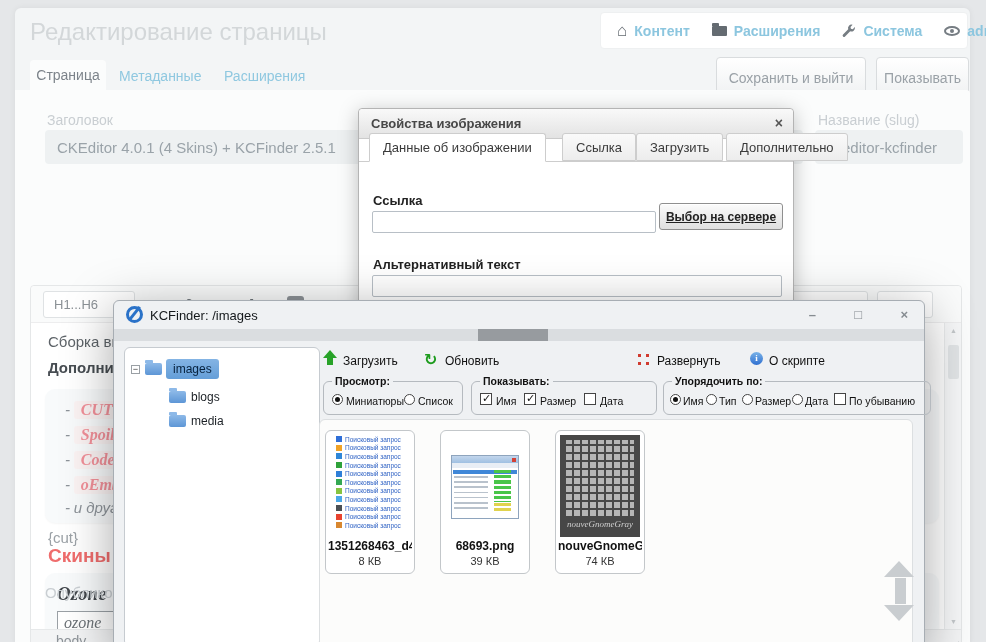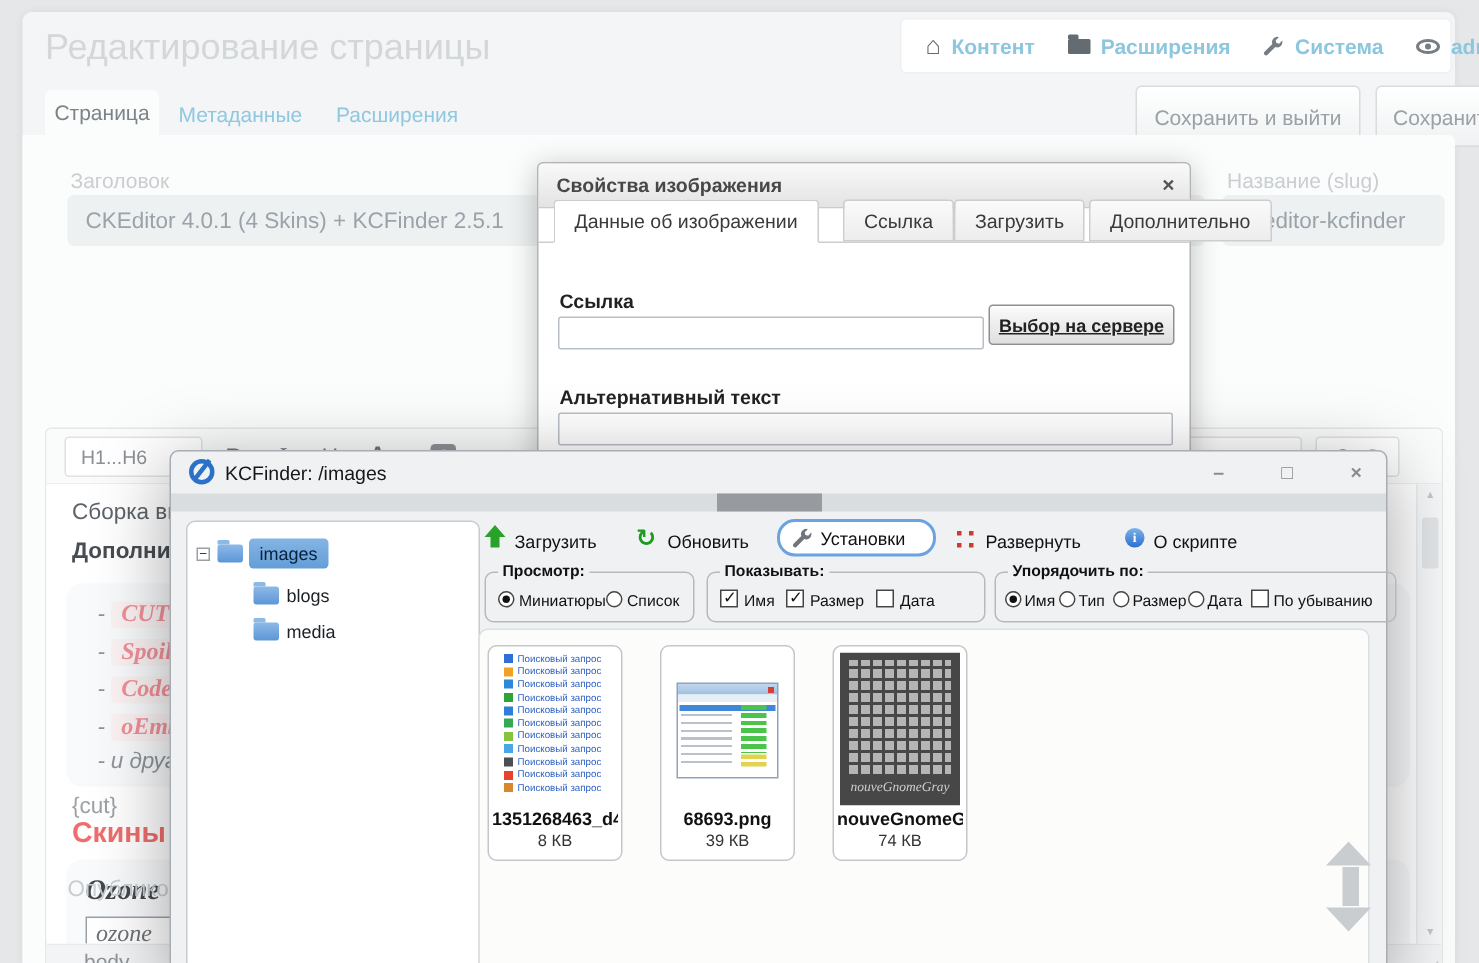--- a/index.html
+++ b/index.html
@@ -14,21 +14,21 @@
   .g-home{font-size:17px;color:#646b71;line-height:1;}
   .g-folder{width:15px;height:10px;background:#646b71;border-radius:1px;position:relative;display:inline-block;}
   .g-folder::before{content:"";position:absolute;left:0;top:-3px;width:7px;height:3px;background:#646b71;border-radius:1px 1px 0 0;}
   .g-eye{width:16px;height:10px;border:2px solid #767d83;border-radius:50%;position:relative;display:inline-block;}
   .g-eye::before{content:"";position:absolute;left:4px;top:1px;width:4px;height:4px;background:#767d83;border-radius:50%;}
 
   .tab{position:absolute;font-size:14px;}
   .tab-active{left:15px;top:52px;width:76px;height:31px;background:#fbfcfc;border-radius:4px 4px 0 0;color:#7c838a;text-align:center;line-height:31px;}
   .tab-link{color:#8fc8e0;top:60px;}
 
-  .btn-top{position:absolute;top:49px;height:41px;background:linear-gradient(#ffffff,#eff1f2);border:1px solid #d9dcde;border-radius:4px;color:#9aa1a7;font-size:14px;text-align:center;margin-left:41px;}
+  .btn-top{position:absolute;top:49px;height:41px;background:linear-gradient(#ffffff,#eff1f2);border:1px solid #d9dcde;border-radius:4px;color:#9aa1a7;font-size:14px;text-align:center;}
 
   .card{position:absolute;left:0px;top:82px;width:955px;height:558px;background:#fbfcfc;border-radius:0 4px 4px 4px;}
 
   .fld-label{position:absolute;font-size:14px;color:#c9ced2;}
   .fld-input{position:absolute;background:#eef1f2;border:none;border-radius:4px;color:#9aa3a9;font-size:15px;padding:0 12px;outline:none;}
 
   
   .ed-box{position:absolute;left:15px;top:195px;width:932px;height:367px;background:#fff;border:1px solid #e5e7e8;border-radius:4px;}
   .ed-toolbar{position:absolute;left:0;top:0;width:100%;height:37px;background:#fafbfb;border-bottom:1px solid #ededee;border-radius:4px 4px 0 0;}
   .combo{position:absolute;top:5px;height:27px;background:#fff;border:1px solid #dfe2e4;border-radius:3px;color:#8b9196;font-size:13px;line-height:25px;}
@@ -151,21 +151,21 @@
       <span class="g-eye"></span>
       <span>admin</span>
     </div>
   </div>
 
   <div class="tab tab-active">Страница</div>
   <div class="tab tab-link abs" style="left:104px;">Метаданные</div>
   <div class="tab tab-link abs" style="left:209px;">Расширения</div>
 
   <button class="btn-top" style="left:701px;width:150px;">Сохранить и выйти</button>
-  <button class="btn-top" style="left:861px;width:93px;">Сохранить</button>
+  <button class="btn-top" style="left:861px;width:93px;">Показывать</button>
 
   <div class="card">
 
     <div class="fld-label" style="left:32px;top:22px;">Заголовок</div>
     <input class="fld-input" style="left: 30px; top: 40px; width: 758px; height: 34px;" value="CKEditor 4.0.1 (4 Skins) + KCFinder 2.5.1">
     <div class="fld-label" style="left:803px;top:22px;">Название (slug)</div>
     <input class="fld-input" style="left: 800px; top: 40px; width: 148px; height: 34px;" value="ckeditor-kcfinder">
 
     <div class="ed-box">
       <div class="ed-toolbar">
@@ -281,26 +281,20 @@
     <span class="f-blue" style="left:44px;top:43px;"></span>
     <span class="tree-label" style="left:66px;top:42px;">blogs</span>
     <span class="f-blue" style="left:44px;top:67px;"></span>
     <span class="tree-label" style="left:66px;top:66px;">media</span>
   </div>
 
   <span class="arrow-up-green" style="left:209px;top:49px;"></span>
   <span class="kc-lbl" style="left:229px;top:53px;">Загрузить</span>
   <span class="g-refresh" style="left:310px;top:51px;">↻</span>
   <span class="kc-lbl" style="left:331px;top:53px;">Обновить</span>
-  <div class="btn-settings" style="left:404px;top:45px;width:106px;height:25px;">
-    <svg style="position:absolute;left:8px;top:4px;" width="14" height="14" viewBox="0 0 16 16">
-        <path fill="#6e757b" d="M14.8 4.7a4 4 0 0 1-5.4 3.7l-5.9 5.9a1.6 1.6 0 1 1-2.3-2.3L7.1 6.1a4 4 0 0 1 5-5.2L9.7 3.3l.5 2.1 2.1.5 2.4-2.4c.1.4.1.8.1 1.2z"></path>
-      </svg>
-    <span class="kc-lbl" style="left:27px;top:4px;">Установки</span>
-  </div>
   <span class="g-expand" style="left:524px;top:53px;"></span>
   <span class="kc-lbl" style="left:543px;top:53px;">Развернуть</span>
   <span class="g-info" style="left:636px;top:51px;">i</span>
   <span class="kc-lbl" style="left:655px;top:53px;">О скрипте</span>
 
   <fieldset class="fs" style="left:209px;top:80px;width:140px;text-decoration:underline;">
     <span class="fs-legend">Просмотр:</span>
     <span class="rd on" style="left:8px;"></span>
     <span class="fs-item-label" style="left:22px;">Миниатюры</span>
     <span class="rd" style="left:80px;"></span>

